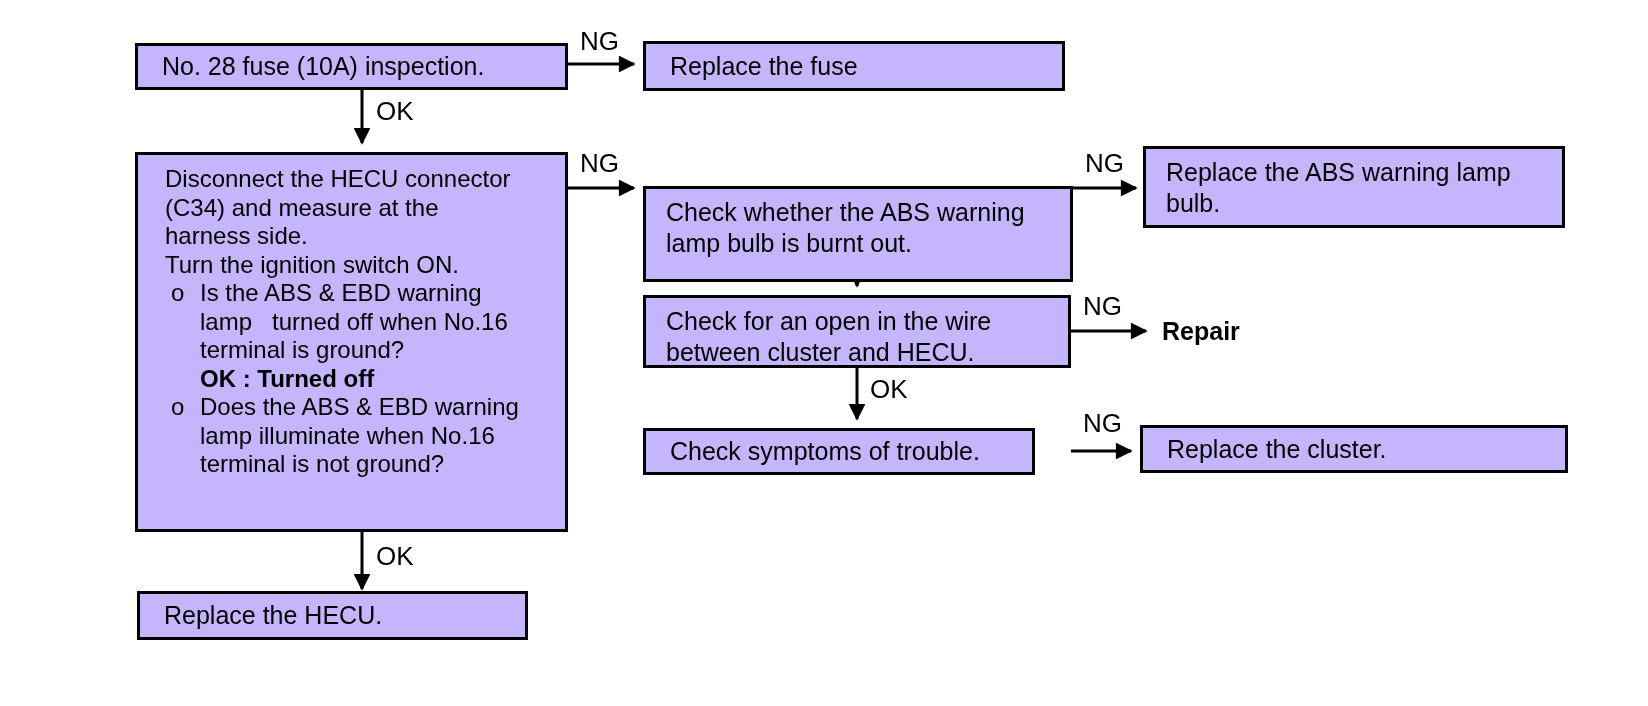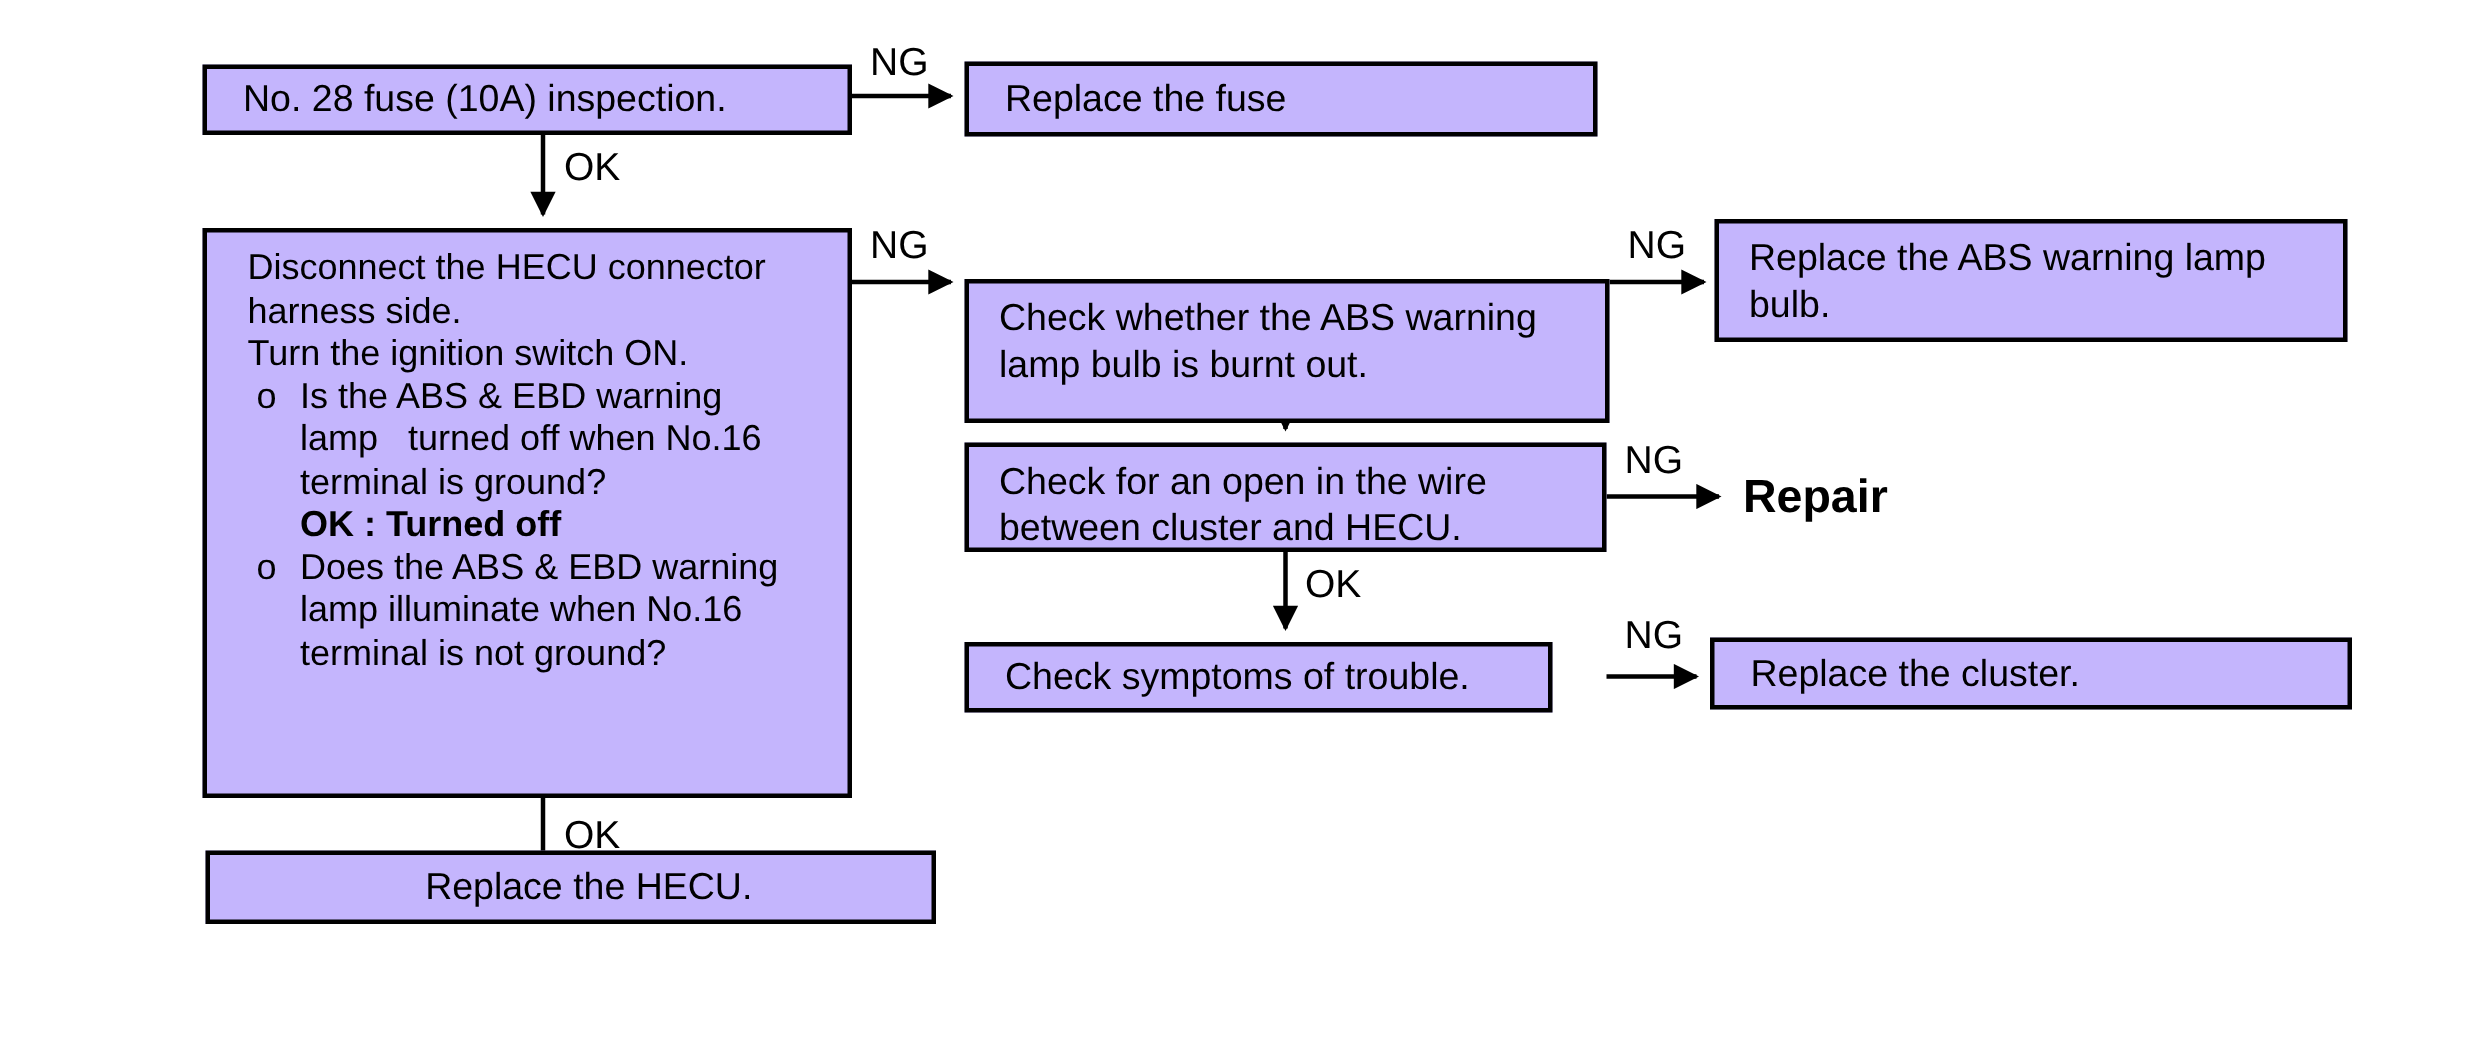--- a/index.html
+++ b/index.html
@@ -22,21 +22,21 @@
   }
   .single{display:flex;align-items:center;padding-left:24px;}
   .multi{padding:8px 10px 0 20px;line-height:31px;}
   .bigbox{padding:10px 8px 0 0;font-size:24px;line-height:28.5px;}
   .para{padding-left:27px;white-space:pre;}
   .bullet{display:flex;}
   .bullet .marker{margin-left:33px;width:29px;flex:0 0 29px;}
   .pre{white-space:pre;}
   .bold{font-weight:bold;}
   .edge-label{position:absolute;font-size:26px;line-height:26px;}
-  .repair{position:absolute;font-size:31px;font-weight:bold;line-height:28px;}
+  .repair{position:absolute;font-size:25px;font-weight:bold;line-height:28px;}
   svg.connectors{position:absolute;left:0;top:0;}
   line.conn{stroke:#000;stroke-width:3;}
 </style>
 </head>
 <body>
 
 <div id="stage">
 
   <svg class="connectors" width="1648" height="706" viewBox="0 0 1648 706">
     <defs>
@@ -68,20 +68,21 @@
   <div class="box single" style="left:135px;top:43px;width:433px;height:47px;">
     <span>No. 28 fuse (10A) inspection.</span>
   </div>
 
   <div class="box single" style="left:643px;top:41px;width:422px;height:50px;">
     <span>Replace the fuse</span>
   </div>
 
   <div class="box bigbox" style="left:135px;top:152px;width:433px;height:380px;">
     <div class="para">Disconnect the HECU connector</div>
+    <div class="para">(C34) and measure at the</div>
     <div class="para">harness side.</div>
     <div class="para">Turn the ignition switch ON.</div>
     <div class="bullet">
       <span class="marker">o</span>
       <div>
         <div class="pre">Is the ABS &amp; EBD warning</div>
         <div class="pre">lamp   turned off when No.16</div>
         <div class="pre">terminal is ground?</div>
         <div class="pre bold">OK : Turned off</div>
       </div>
@@ -114,17 +115,17 @@
   <div class="repair" style="left:1162px;top:317px;">Repair</div>
 
   <div class="box single" style="left:643px;top:428px;width:392px;height:47px;">
     <span>Check symptoms of trouble.</span>
   </div>
 
   <div class="box single" style="left:1140px;top:425px;width:428px;height:48px;">
     <span>Replace the cluster.</span>
   </div>
 
-  <div class="box single" style="left:137px;top:567px;width:487px;height:49px;justify-content:center;">
+  <div class="box single" style="left:137px;top:591px;width:391px;height:49px;">
     <span>Replace the HECU.</span>
   </div>
 
 </div>
 
 </body></html>

